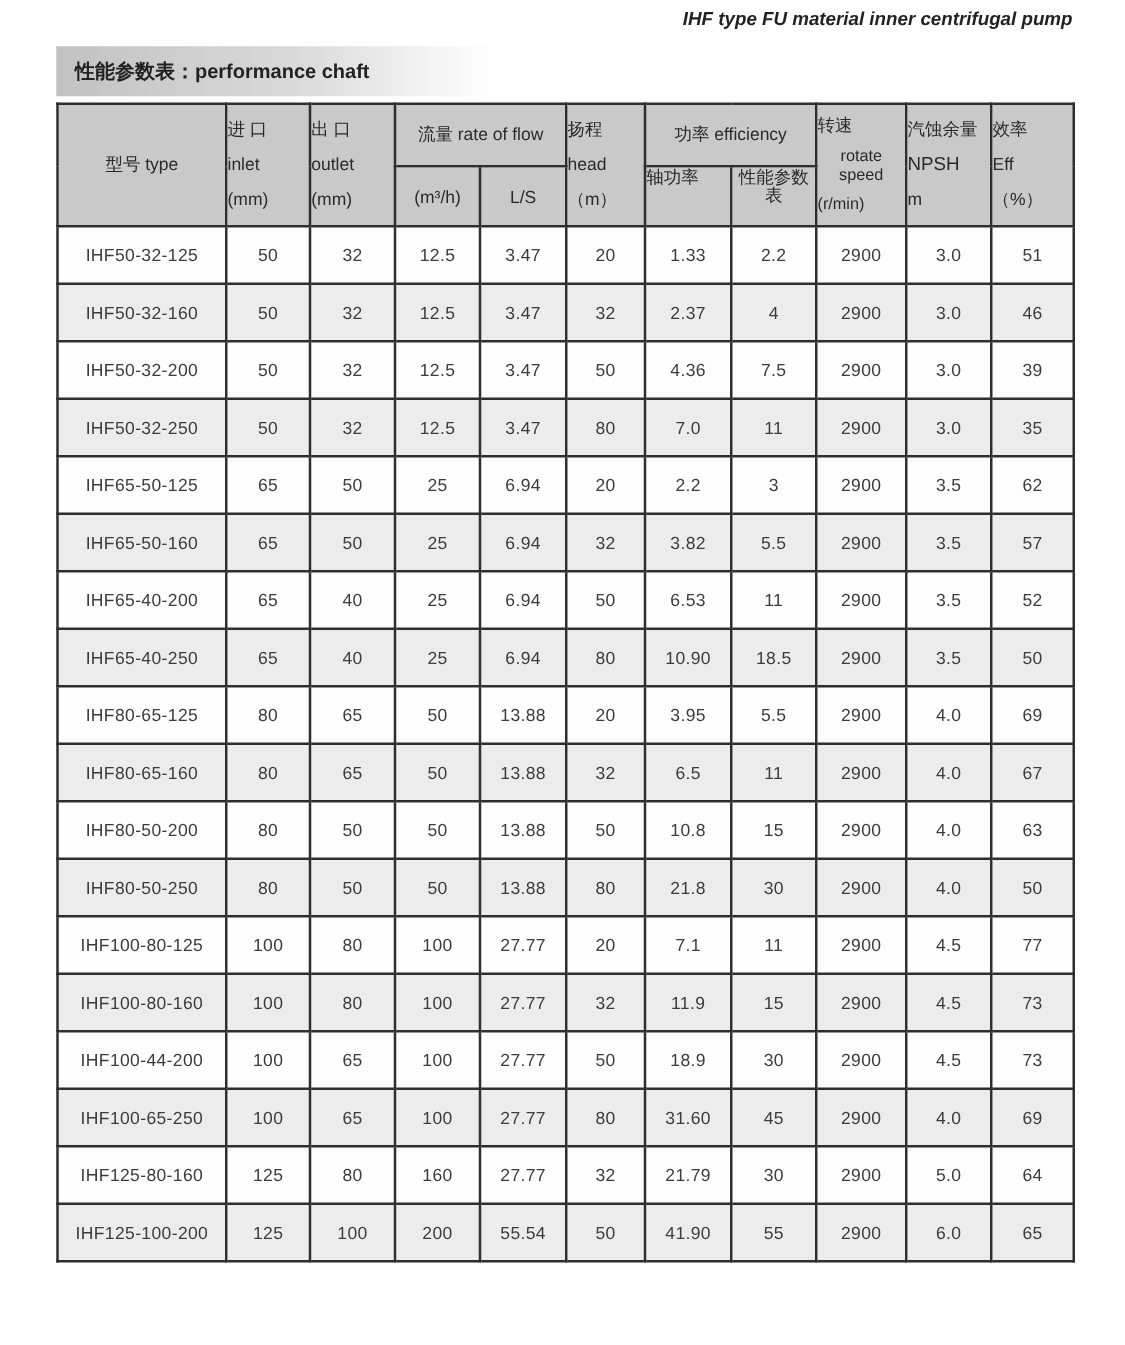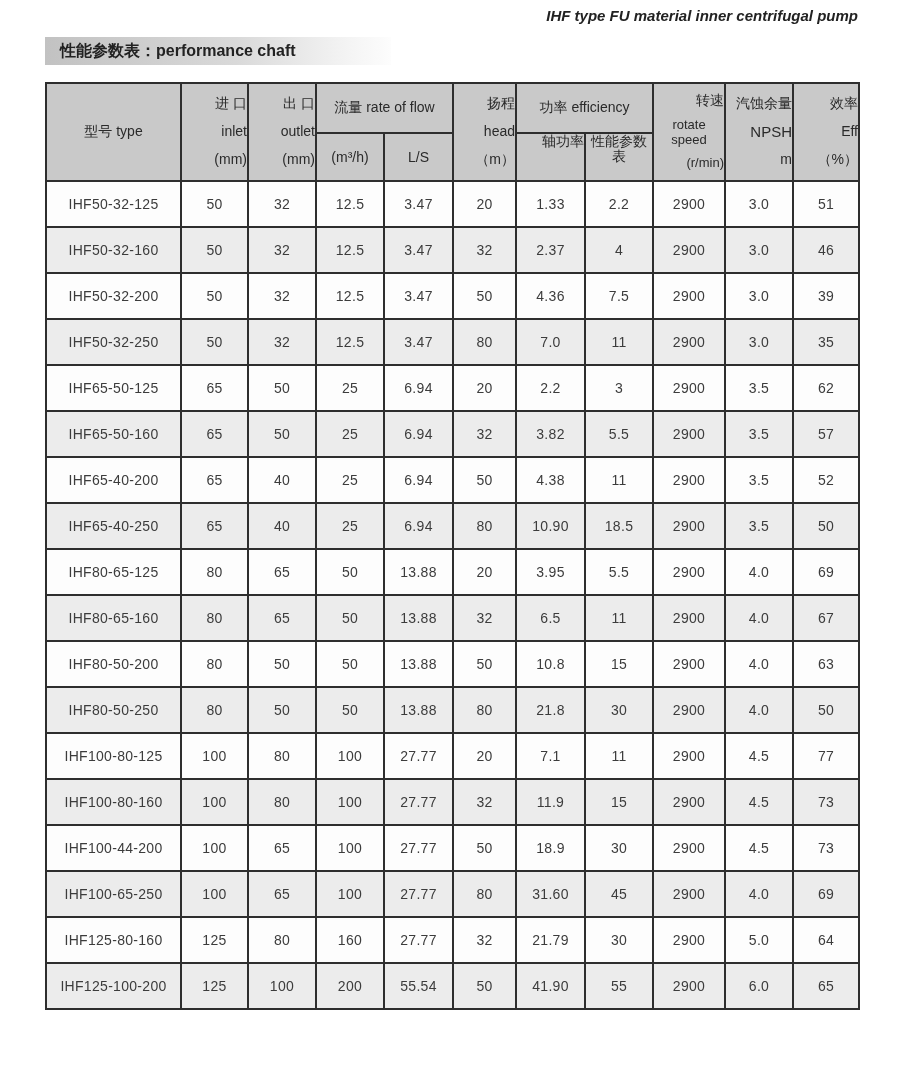--- a/index.html
+++ b/index.html
@@ -35,21 +35,21 @@
     font-weight: bold;
     color: #222222;
     line-height: 1.1;
     font-style: italic;
   }
   .section-label {
     position: absolute;
     left: 45px;
     top: 37px;
     width: 346px;
-    height: 28px;
+    height: 40px;
     box-sizing: border-box;
     padding-left: 15px;
     display: flex;
     align-items: center;
     background: linear-gradient(to right, #c2c2c2 0%, #d9d9d9 55%, #f2f2f2 85%, #fdfdfd 100%);
     font-size: 16px;
     font-weight: bold;
     color: #222222;
   }
   table.perf {
@@ -70,21 +70,21 @@
   .perf thead th {
     background: #c9c9c9;
     font-weight: normal;
     color: #2a2a2a;
     font-size: 14px;
   }
   .hdr-stack {
     display: flex;
     flex-direction: column;
     justify-content: space-evenly;
-    align-items: flex-end;
+    align-items: flex-start;
     height: 96px;
   }
   .hdr-stack.short { height: 46px; gap: 32px; }
   .hdr-stack div { line-height: 1.1; }
   th.row-a { height: 48px; }
   th.row-b { height: 46px; font-size: 13px; }
   th.small-sub { font-size: 12px; }
   .perf tbody td {
     height: 44px;
     font-size: 14px;
@@ -269,21 +269,21 @@
           <td>3.5</td>
           <td>57</td>
         </tr>
         <tr>
           <td>IHF65-40-200</td>
           <td>65</td>
           <td>40</td>
           <td>25</td>
           <td>6.94</td>
           <td>50</td>
-          <td>4.38</td>
+          <td>6.53</td>
           <td>11</td>
           <td>2900</td>
           <td>3.5</td>
           <td>52</td>
         </tr>
         <tr class="alt">
           <td>IHF65-40-250</td>
           <td>65</td>
           <td>40</td>
           <td>25</td>

